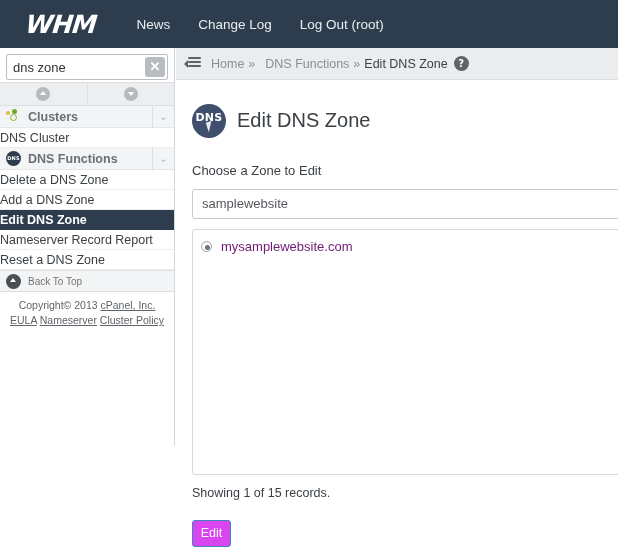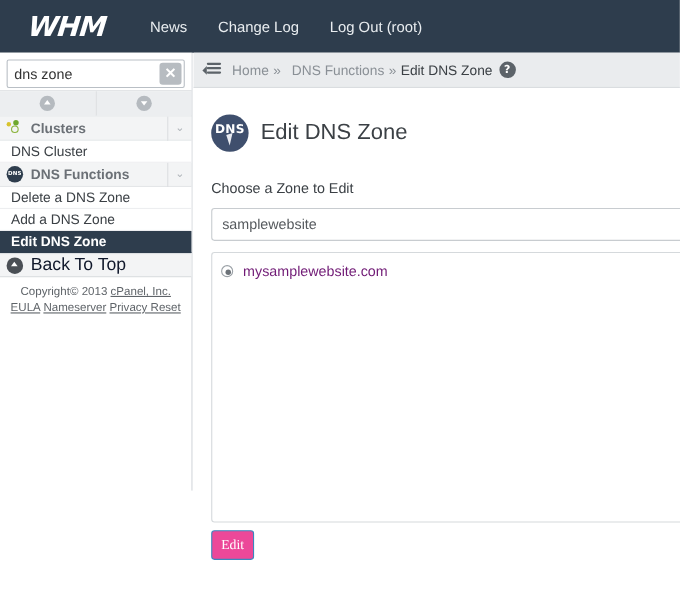--- a/index.html
+++ b/index.html
@@ -149,21 +149,21 @@
     font-weight: bold;
     line-height: 15px;
     text-align: center;
     letter-spacing: .2px;
     font-family: "DejaVu Sans", sans-serif;
   }
 
   .menu-item {
     height: 20px;
     line-height: 20px;
-    padding-left: 10px;
+    padding-left: 0;
     font-size: 12.5px;
     color: #3b4045;
     background: #fff;
     border-bottom: 1px solid #edeef0;
     cursor: pointer;
     white-space: nowrap;
     overflow: hidden;
   }
   .menu-item.active {
     background: #2e3d4d;
@@ -184,21 +184,21 @@
   #btt-icon {
     width: 15px; height: 15px; border-radius: 50%;
     background: #4a4f55; position: relative; flex: 0 0 15px;
   }
   #btt-icon::after {
     content:""; position:absolute; left:4px; top:4px;
     border-left:3.5px solid transparent;
     border-right:3.5px solid transparent;
     border-bottom:4.5px solid #fff;
   }
-  #btt-label { margin-left: 7px; font-size: 16px; color: #0f172a; }
+  #btt-label { margin-left: 7px; font-size: 10px; color: #737373; }
 
   #copyright {
     padding-top: 6px;
     text-align: center;
     font-size: 10.5px;
     color: #5f6469;
     line-height: 15px;
   }
   #copyright a { color: #5f6469; text-decoration: underline; margin-top: 36px; }
 
@@ -321,27 +321,27 @@
     width:5px; height:5px; border-radius:50%; background:#6c7278;
   }
   .zone-name { margin-left: 9px; font-size: 13px; color: #701a75; }
 
   #records-note {
     margin-top: 11px;
     font-size: 12.5px;
     color: #3b4045;
   }
   #edit-button {
-    margin-top: 7px;
+    margin-top: 20px;
     width: 39px; height: 27px;
-    background: #ec4899;
+    background: #d946ef;
     border: 1px solid #3b86bf;
     border-radius: 3px;
     color: #ffffff;
-    font-family: Liberation Serif, serif;
+    font-family: Liberation Sans, sans-serif;
     font-size: 12.5px;
     cursor: pointer;
     padding: 0;
   }
 </style>
 </head>
 <body>
 
 <div id="topbar">
   <div id="whm-logo">WHM</div>
@@ -380,34 +380,36 @@
   <div class="menu-item">DNS Cluster</div>
 
   <div class="cat-row">
     <div class="cat-icon icon-dns">DNS</div>
     <div class="cat-label">DNS Functions</div>
     <div class="cat-chev">⌄</div>
   </div>
   <div class="menu-item">Delete a DNS Zone</div>
   <div class="menu-item">Add a DNS Zone</div>
   <div class="menu-item active">Edit DNS Zone</div>
+  <div class="menu-item">Nameserver Record Report</div>
+  <div class="menu-item">Reset a DNS Zone</div>
 
   <div id="back-to-top">
     <div id="btt-icon"></div>
     <div id="btt-label">Back To Top</div>
   </div>
 
   <div id="copyright">
     <div>
       <span>Copyright© 2013 </span><a href="#">cPanel, Inc.</a>
     </div>
     <div>
       <a href="#">EULA</a>
       <a href="#">Nameserver</a>
-      <a href="#">Privacy Reset</a>
+      <a href="#">Cluster Policy</a>
     </div>
   </div>
 </div>
 
 <div id="main">
 
   <div id="breadcrumb-bar">
     <div id="hamburger">
         <i></i>
         <i></i>
@@ -434,16 +436,17 @@
 
     <input id="zone-filter" type="text" value="samplewebsite" style="">
 
     <div id="zone-list">
       <div class="zone-row">
         <div class="radio checked"></div>
         <div class="zone-name">mysamplewebsite.com</div>
       </div>
     </div>
 
+    <div id="records-note">Showing 1 of 15 records.</div>
 
     <button id="edit-button">Edit</button>
   </div>
 </div>
 
 </body></html>

